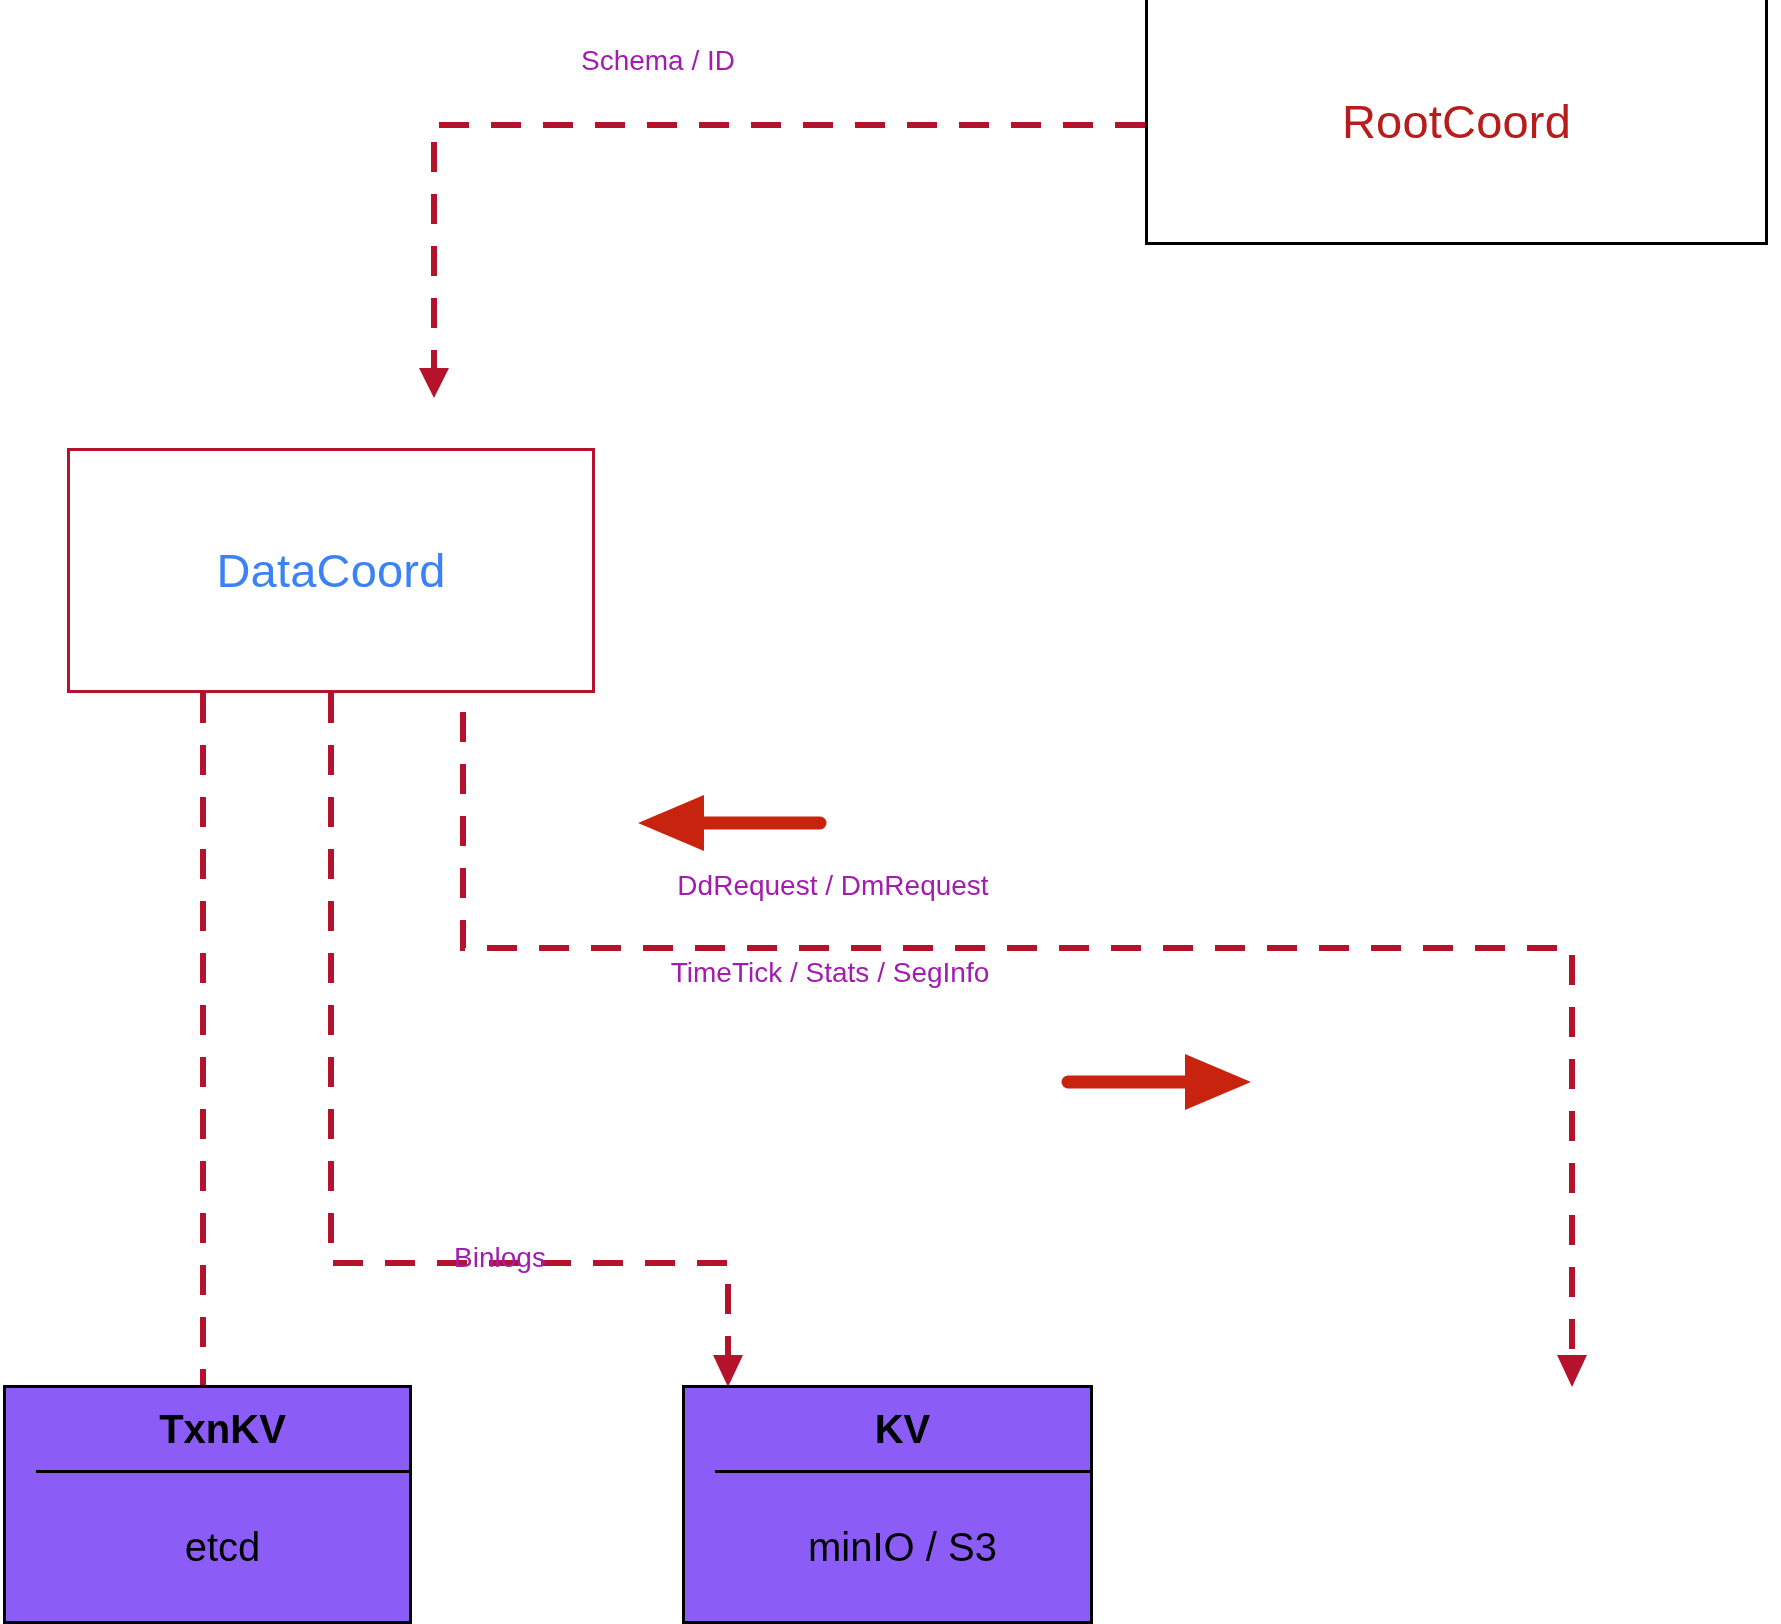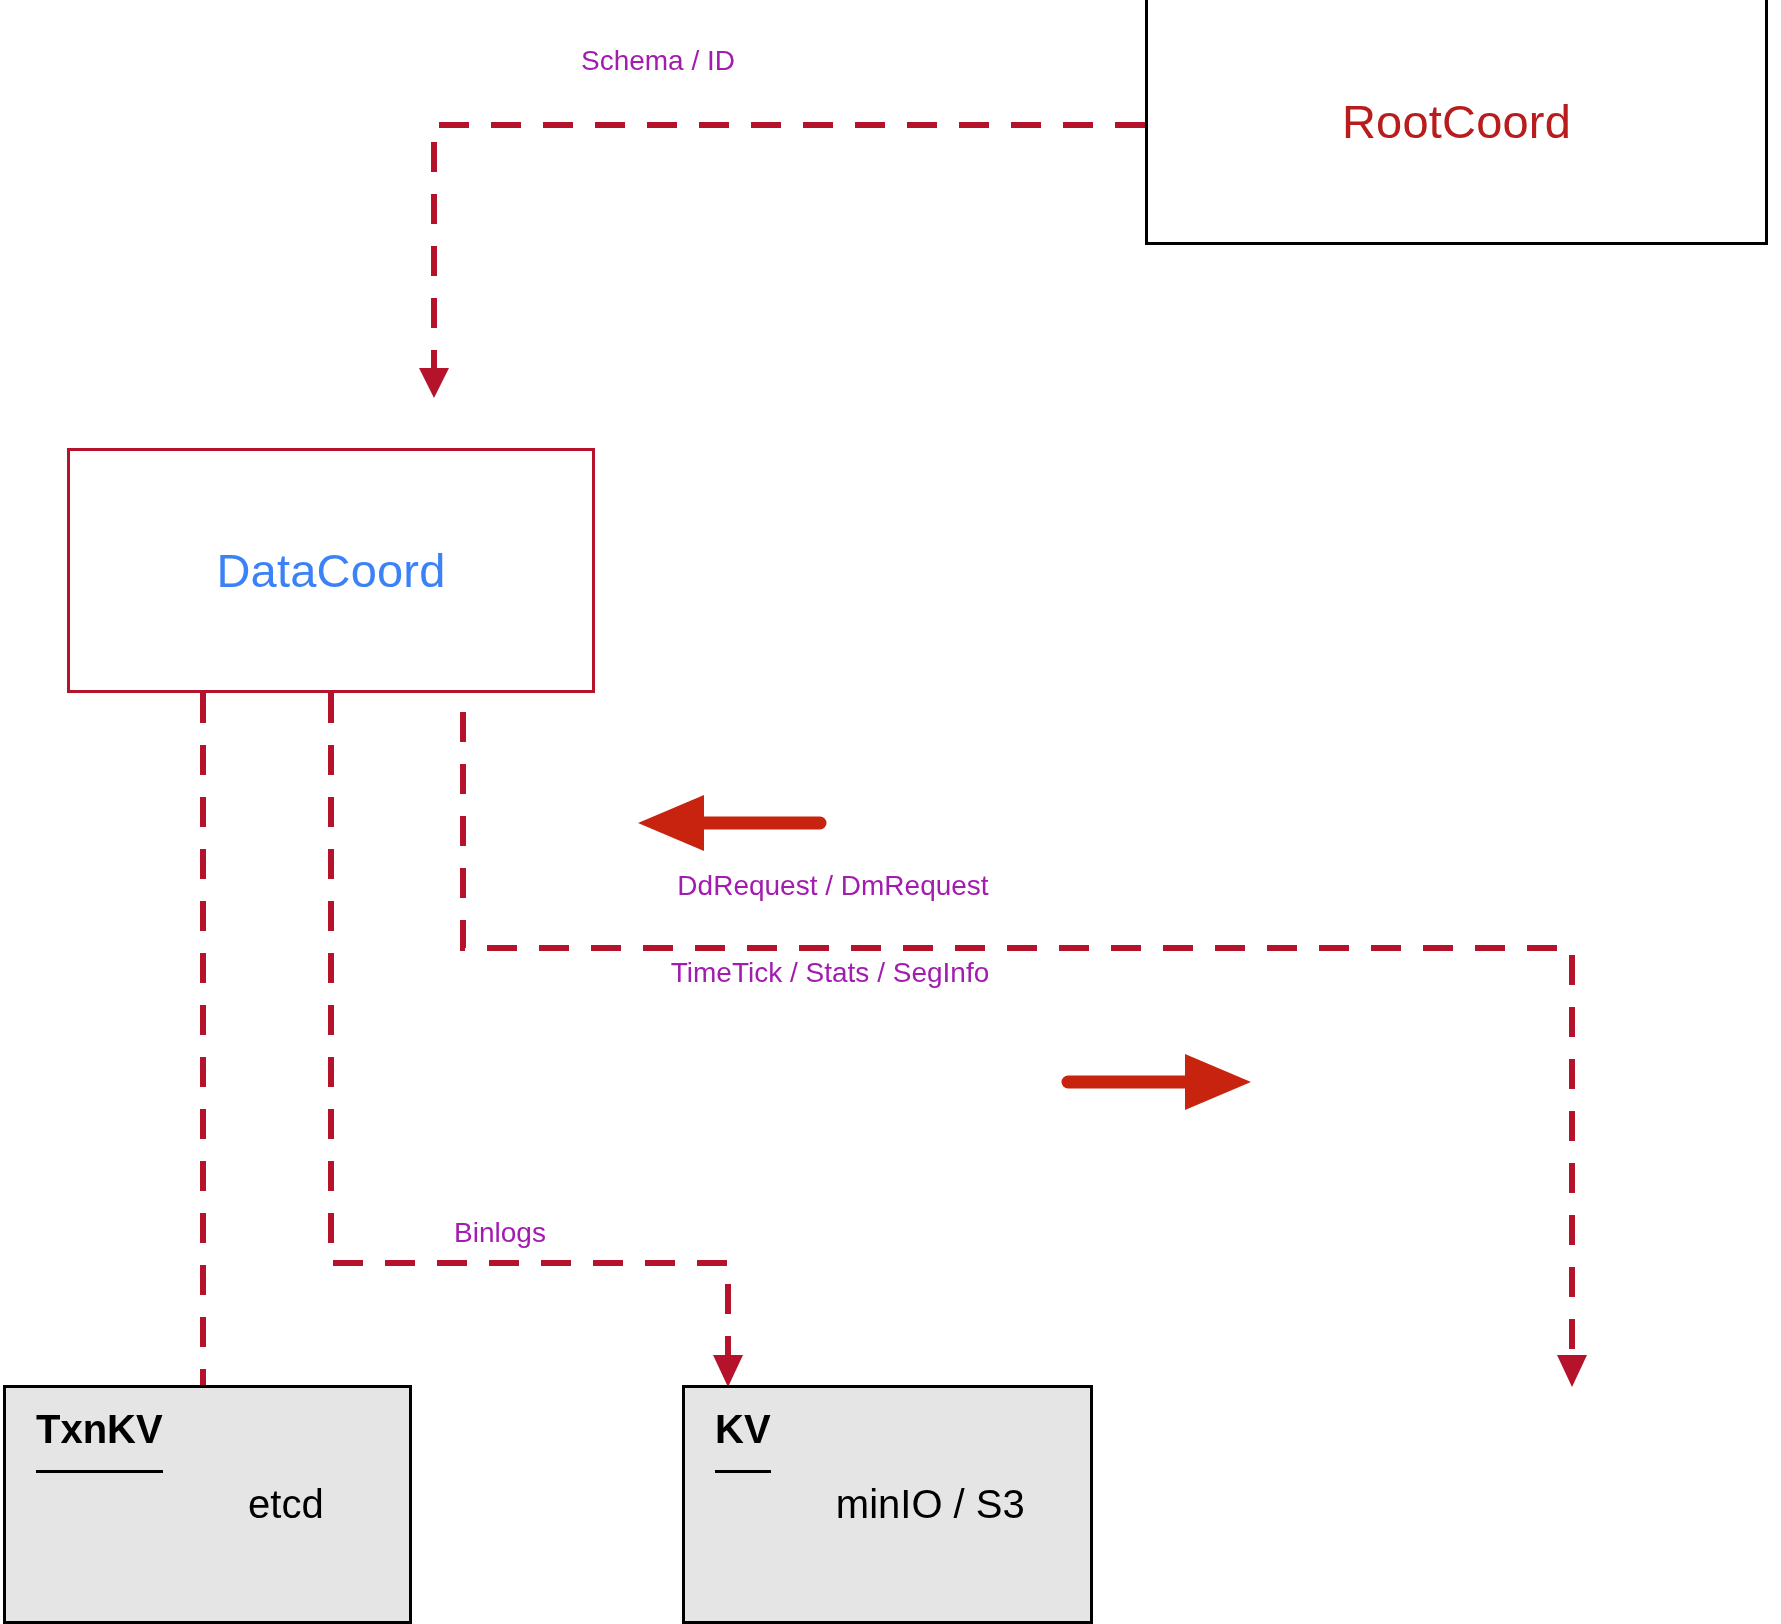--- a/index.html
+++ b/index.html
@@ -49,23 +49,23 @@
     letter-spacing: 0.2px;
     white-space: nowrap;
   }
   .node-label.accent-text {
     color: #3b82f6;
   }
   .split-box {
     position: absolute;
     box-sizing: border-box;
     border: 3px solid #000000;
-    background: #e5e5e5;
+    background: #8b5cf6;
     display: flex;
-    flex-direction: row;
+    flex-direction: column;
     padding-left: 30px;
   }
   .split-header {
     box-sizing: border-box;
     border-bottom: 3px solid #000000;
     display: flex;
     align-items: center;
     justify-content: center;
     font-size: 40px;
     font-weight: bold;
@@ -158,15 +158,15 @@
     </div>
   </div>
 
 
   <div class="edge-label" style="left:658px; top:45px;">Schema / ID</div>
 
   <div class="edge-label" style="left:830px; top:957px;">TimeTick / Stats / SegInfo</div>
 
   <div class="edge-label" style="left:833px; top:870px;">DdRequest / DmRequest</div>
 
-  <div class="edge-label" style="left:500px; top:1217px;">Binlogs</div>
+  <div class="edge-label" style="left:500px; top:1242px;">Binlogs</div>
 
 </div>
 
 </body></html>

